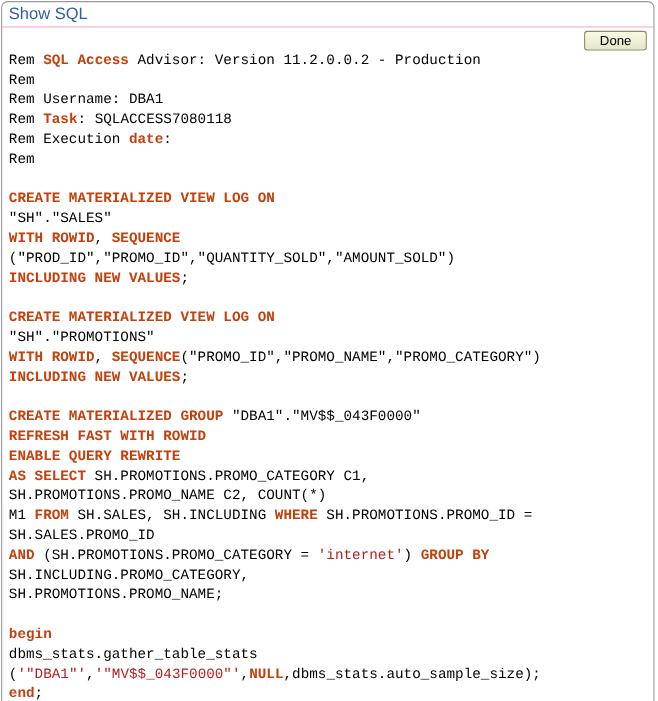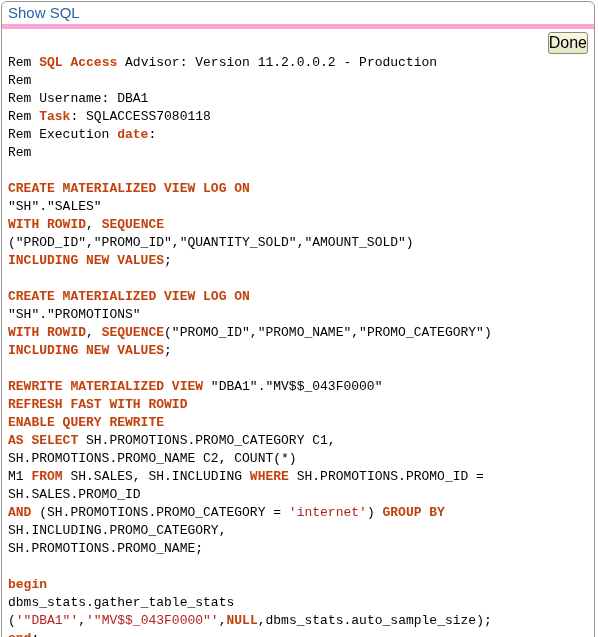--- a/index.html
+++ b/index.html
@@ -11,38 +11,38 @@
   .panel {
     width: 594px;
     border: 1px solid #999;
     border-radius: 6px;
     margin: 1px;
     box-sizing: border-box;
     background: #fff;
   }
   .panel-header {
     padding: 2px 6px 2px 6px;
-    border-bottom: 5px solid #f9a8d4;
+    border-bottom: 1px solid #f9a8d4;
   }
   .panel-title {
     color: #2b5fa6;
     font-size: 15px;
     font-weight: normal;
   }
   .button-row {
     text-align: right;
     padding: 3px 6px 0 6px;
   }
   .done-btn {
     display: inline-block;
     border: 1px solid #8a8a65;
     border-radius: 3px;
     background: linear-gradient(#fafae6, #e6e6c8);
-    padding: 1px 0;
-    font-size: 16px;
+    padding: 1px 13px;
+    font-size: 12px;
     font-family: Arial, Helvetica, sans-serif;
     color: #000;
     cursor: pointer;
   }
   .sql-body {
     padding: 0 6px 6px 6px;
     font-family: "Courier New", Courier, monospace;
     font-size: 13px;
     line-height: 18px;
     white-space: pre;
@@ -72,21 +72,21 @@
 <span>"SH"."SALES"</span>
 <span class="kw">WITH ROWID</span><span>, </span><span class="kw">SEQUENCE</span>
 <span>("PROD_ID","PROMO_ID","QUANTITY_SOLD","AMOUNT_SOLD")</span>
 <span class="kw">INCLUDING NEW VALUES</span><span>;</span>
 
 <span class="kw">CREATE MATERIALIZED VIEW LOG ON</span>
 <span>"SH"."PROMOTIONS"</span>
 <span class="kw">WITH ROWID</span><span>, </span><span class="kw">SEQUENCE</span><span>("PROMO_ID","PROMO_NAME","PROMO_CATEGORY")</span>
 <span class="kw">INCLUDING NEW VALUES</span><span>;</span>
 
-<span class="kw">REWRITE MATERIALIZED VIEW</span><span> "DBA1"."MV$$_043F0000"</span>
+<span class="kw">CREATE MATERIALIZED GROUP</span><span> "DBA1"."MV$$_043F0000"</span>
 <span class="kw">REFRESH FAST WITH ROWID</span>
 <span class="kw">ENABLE QUERY REWRITE</span>
 <span class="kw">AS SELECT</span><span> SH.PROMOTIONS.PROMO_CATEGORY C1,</span>
 <span>SH.PROMOTIONS.PROMO_NAME C2, COUNT(*)</span>
 <span>M1 </span><span class="kw">FROM</span><span> SH.SALES, SH.INCLUDING </span><span class="kw">WHERE</span><span> SH.PROMOTIONS.PROMO_ID =</span>
 <span>SH.SALES.PROMO_ID</span>
 <span class="kw">AND</span><span> (SH.PROMOTIONS.PROMO_CATEGORY = </span><span class="str">'internet'</span><span>) </span><span class="kw">GROUP BY</span>
 <span>SH.INCLUDING.PROMO_CATEGORY,</span>
 <span>SH.PROMOTIONS.PROMO_NAME;</span>
 

